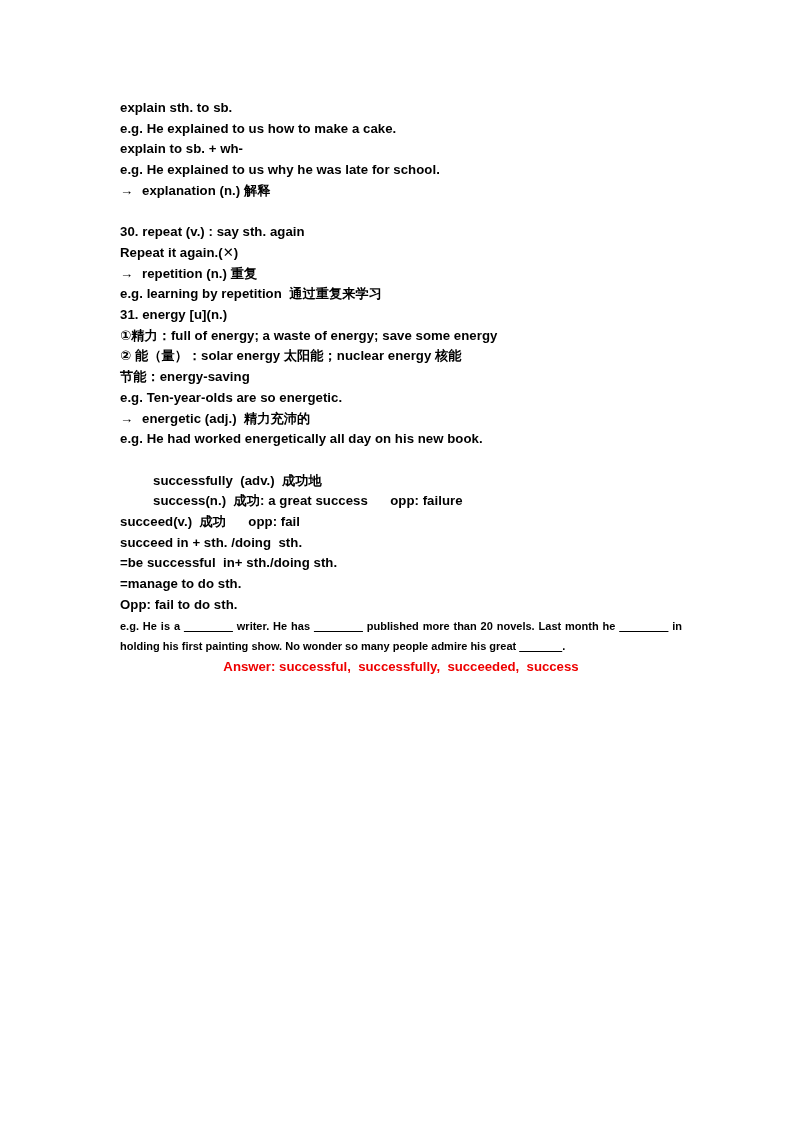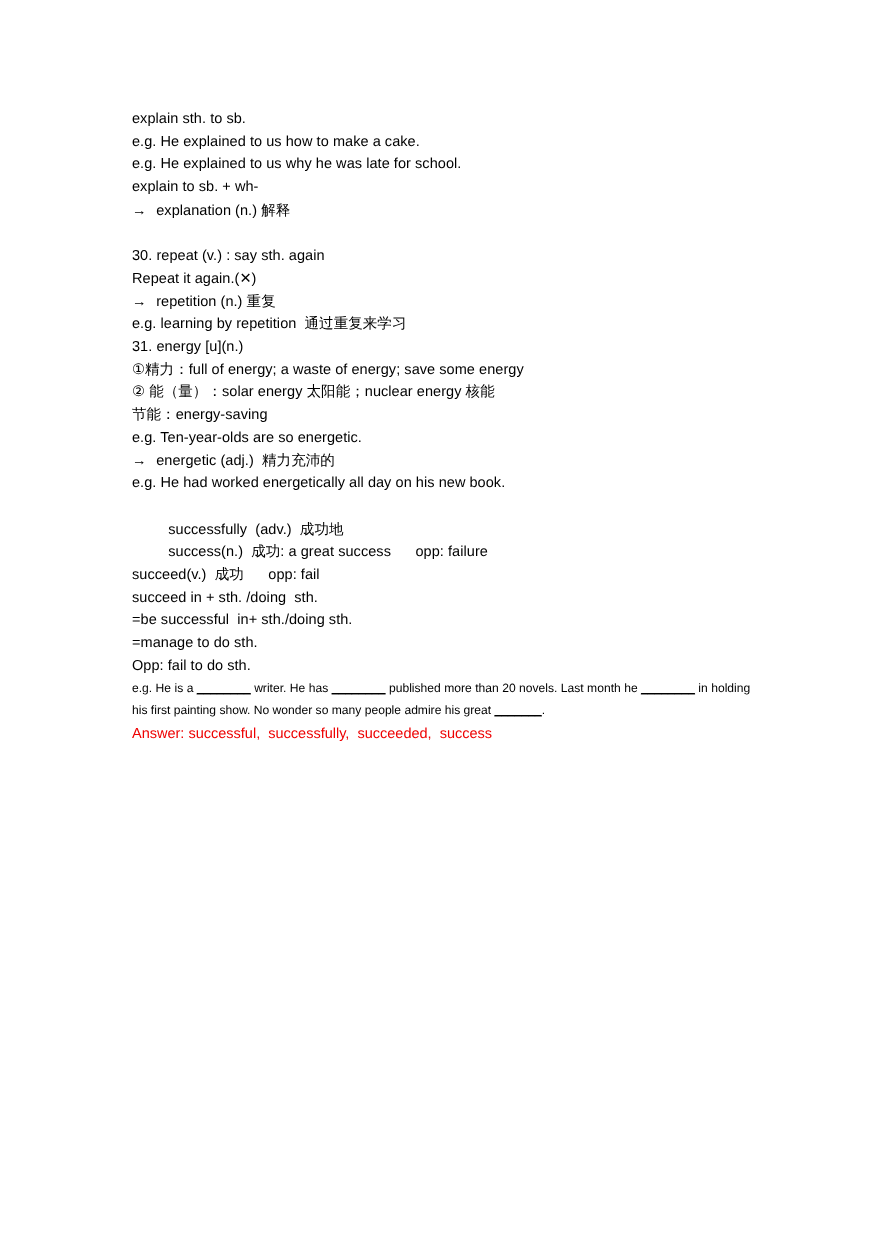--- a/index.html
+++ b/index.html
@@ -12,20 +12,21 @@
     height: 1123px;
     font-family: "Liberation Sans", "DejaVu Sans", sans-serif;
     color: #000000;
     -webkit-font-smoothing: antialiased;
   }
   .page {
     position: relative;
     width: 794px;
     height: 1123px;
     box-sizing: border-box;
+    font-weight: bold;
   }
   .content {
     position: absolute;
     left: 120px;
     top: 98px;
     width: 562px;
   }
   .ln {
     font-size: 13.2px;
     line-height: 20.7px;
@@ -52,33 +53,34 @@
   }
   .blank {
     text-decoration: underline;
     white-space: pre;
   }
   .answer {
     font-size: 13.2px;
     line-height: 20.7px;
     color: #ee0000;
     white-space: pre-wrap;
+    text-align: center;
   }
 </style>
 </head>
 <body>
 
 <div class="page">
   <div class="content">
 
     <div>
       <div class="ln">explain sth. to sb.</div>
       <div class="ln">e.g. He explained to us how to make a cake.</div>
+      <div class="ln">explain to sb. + wh-</div>
       <div class="ln">e.g. He explained to us why he was late for school.</div>
-      <div class="ln">explain to sb. + wh-</div>
       <div class="ln"><span class="arrow">→</span><span>explanation (n.) 解释</span></div>
     </div>
 
     <div class="spacer"></div>
 
     <div>
       <div class="ln">30. repeat (v.) : say sth. again</div>
       <div class="ln">Repeat it again.(✕)</div>
       <div class="ln"><span class="arrow">→</span><span>repetition (n.) 重复</span></div>
       <div class="ln">e.g. learning by repetition  通过重复来学习</div>

